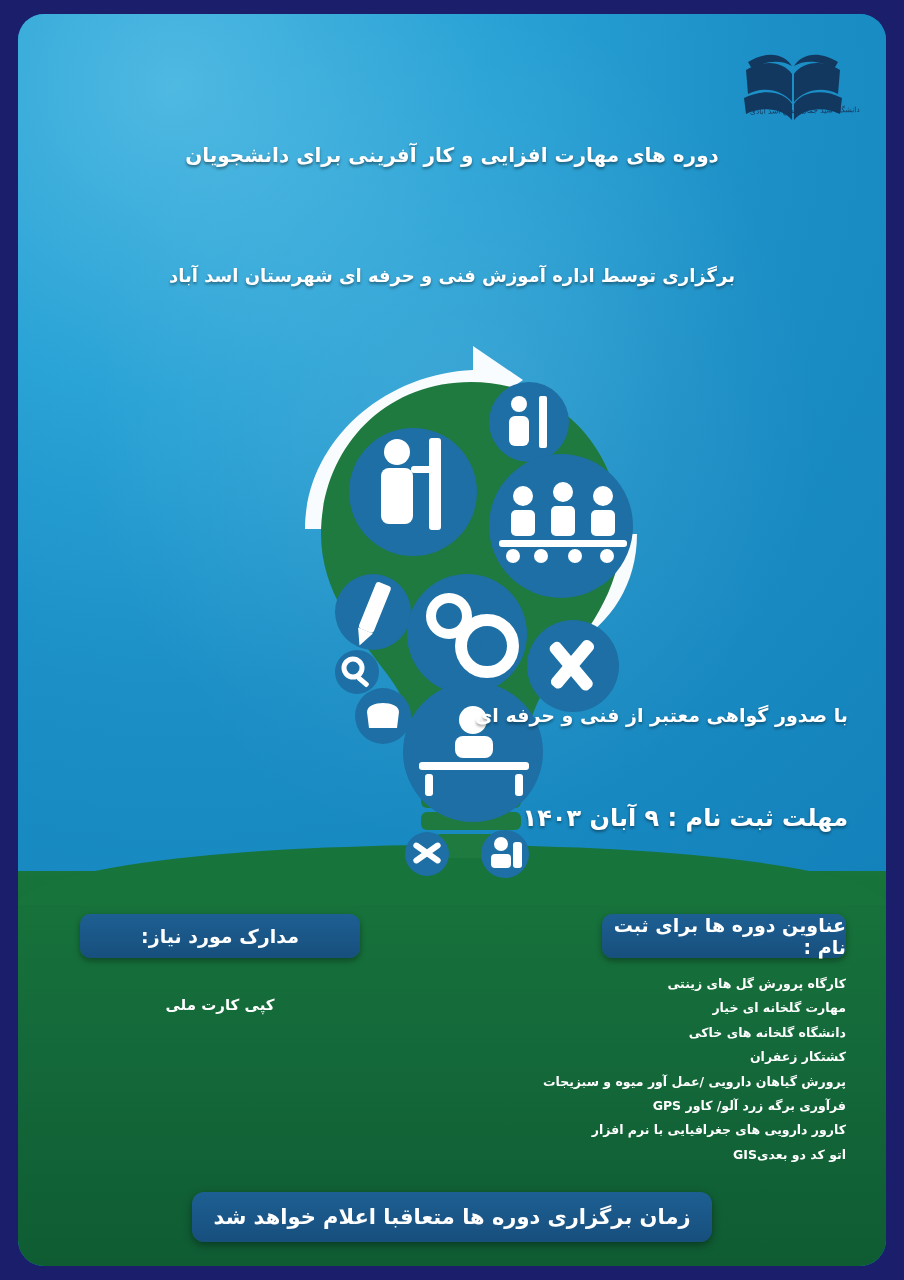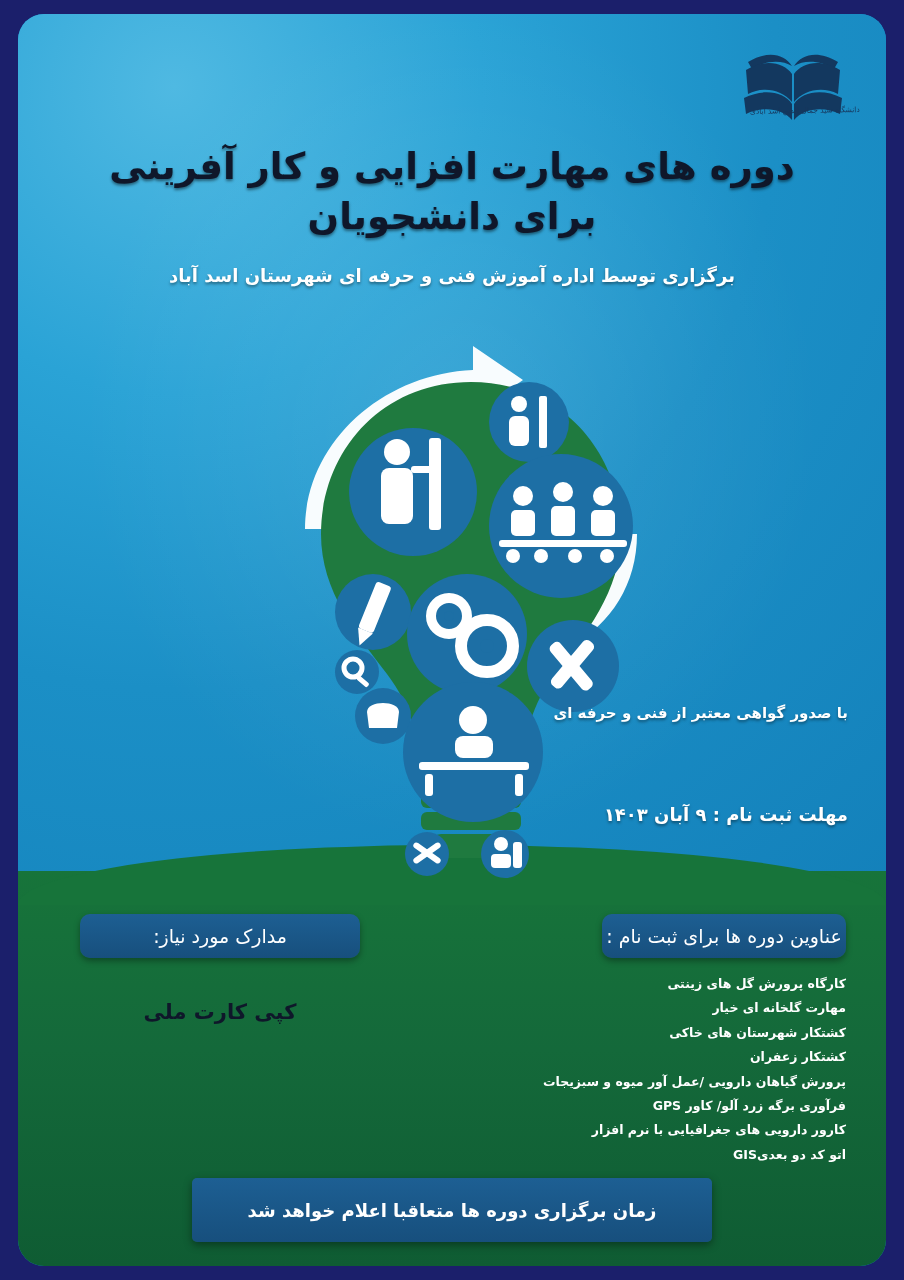--- a/index.html
+++ b/index.html
@@ -46,81 +46,81 @@
   .logo-caption{
     position:absolute;right:26px;top:92px;
     font-size:7.5px;color:#17365c;letter-spacing:.2px;
     transform:rotate(-1deg);
     white-space:nowrap;
   }
   
   .title{
     position:absolute;top:128px;right:60px;left:60px;
     text-align:center;
-    font-size:37px;font-weight:bold;color:#0f172a;
+    font-size:20px;font-weight:bold;color:#ffffff;
     text-shadow:0 2px 3px rgba(0,0,0,.45);
     line-height:1.35;
     direction:rtl;
   }
   .subtitle{
     position:absolute;top:208px;right:60px;left:60px;
     text-align:center;
     font-size:18px;font-weight:bold;color:#ffffff;
     text-shadow:0 2px 3px rgba(0,0,0,.40);
     direction:rtl;
     margin-top:43px;
   }
   
   .bulb-wrap{position:absolute;left:243px;top:320px;width:420px;height:560px;}
   
   .side-text{
     position:absolute;right:38px;
-    color:#ffffff;font-weight:bold;font-size:15px;
+    color:#ffffff;font-weight:bold;font-size:19px;
     text-shadow:0 2px 3px rgba(0,0,0,.40);
     direction:rtl;white-space:nowrap;
   }
   .side-text.t1{top:690px;}
-  .side-text.t2{top:790px;font-size:18px;}
+  .side-text.t2{top:790px;font-size:24px;}
   
   .ribbon{
     position:absolute;height:44px;
     background:linear-gradient(180deg,#1d5f93 0%,#174f7d 100%);
     border-radius:10px;
     display:flex;align-items:center;justify-content:center;
-    color:#fff;font-weight:normal;font-size:19px;
+    color:#fff;font-weight:bold;font-size:19px;
     box-shadow:0 3px 6px rgba(0,0,0,.35);
     direction:rtl;
   }
   .ribbon.right{right:40px;top:900px;width:244px;}
   .ribbon.left{left:62px;top:900px;width:280px;}
   
   .courses{
     position:absolute;right:40px;top:958px;width:300px;
     text-align:right;direction:rtl;
   }
   .courses div{
     color:#ffffff;font-size:12.5px;font-weight:bold;
     line-height:1.95;white-space:nowrap;
   }
   
   .docs{
     position:absolute;left:62px;top:975px;width:280px;
     text-align:center;direction:rtl;
   }
   .docs div{
-    color:#0f172a;font-size:21px;font-weight:bold;line-height:2.2;
+    color:#ffffff;font-size:15px;font-weight:bold;line-height:2.2;
   }
   
   .footer-banner{
     position:absolute;left:50%;transform:translateX(-50%);
-    bottom:24px;width:520px;height:64px;
+    bottom:24px;width:520px;height:50px;
     background:linear-gradient(180deg,#1d5f93 0%,#174f7d 100%);
-    border-radius:5px;
+    border-radius:12px;
     display:flex;align-items:center;justify-content:center;
-    color:#fff;font-weight:bold;font-size:18px;
+    color:#fff;font-weight:bold;font-size:21px;
     box-shadow:0 3px 8px rgba(0,0,0,.4);
     direction:rtl;
   }
 </style>
 </head>
 <body>
 
 <div class="poster">
 
   <div class="sky"></div>
@@ -243,21 +243,21 @@
 
   <div class="side-text t1">با صدور گواهی معتبر از فنی و حرفه ای</div>
   <div class="side-text t2">مهلت ثبت نام : ۹ آبان ۱۴۰۳</div>
 
   <div class="ribbon right">عناوین دوره ها برای ثبت نام :</div>
   <div class="ribbon left">مدارک مورد نیاز:</div>
 
   <div class="courses">
     <div>کارگاه پرورش گل های زینتی</div>
     <div>مهارت گلخانه ای خیار</div>
-    <div>کشتکار شهرستان های خاکی</div>
+    <div>دانشگاه گلخانه های خاکی</div>
     <div>کشتکار زعفران</div>
     <div>پرورش گیاهان دارویی /عمل آور میوه و سبزیجات</div>
     <div>فرآوری برگه زرد آلو/ کاور GPS</div>
     <div>کارور دارویی های جغرافیایی با نرم افزار</div>
     <div>اتو کد دو بعدیGIS</div>
   </div>
 
   <div class="docs">
     <div>کپی کارت ملی</div>
   </div>

